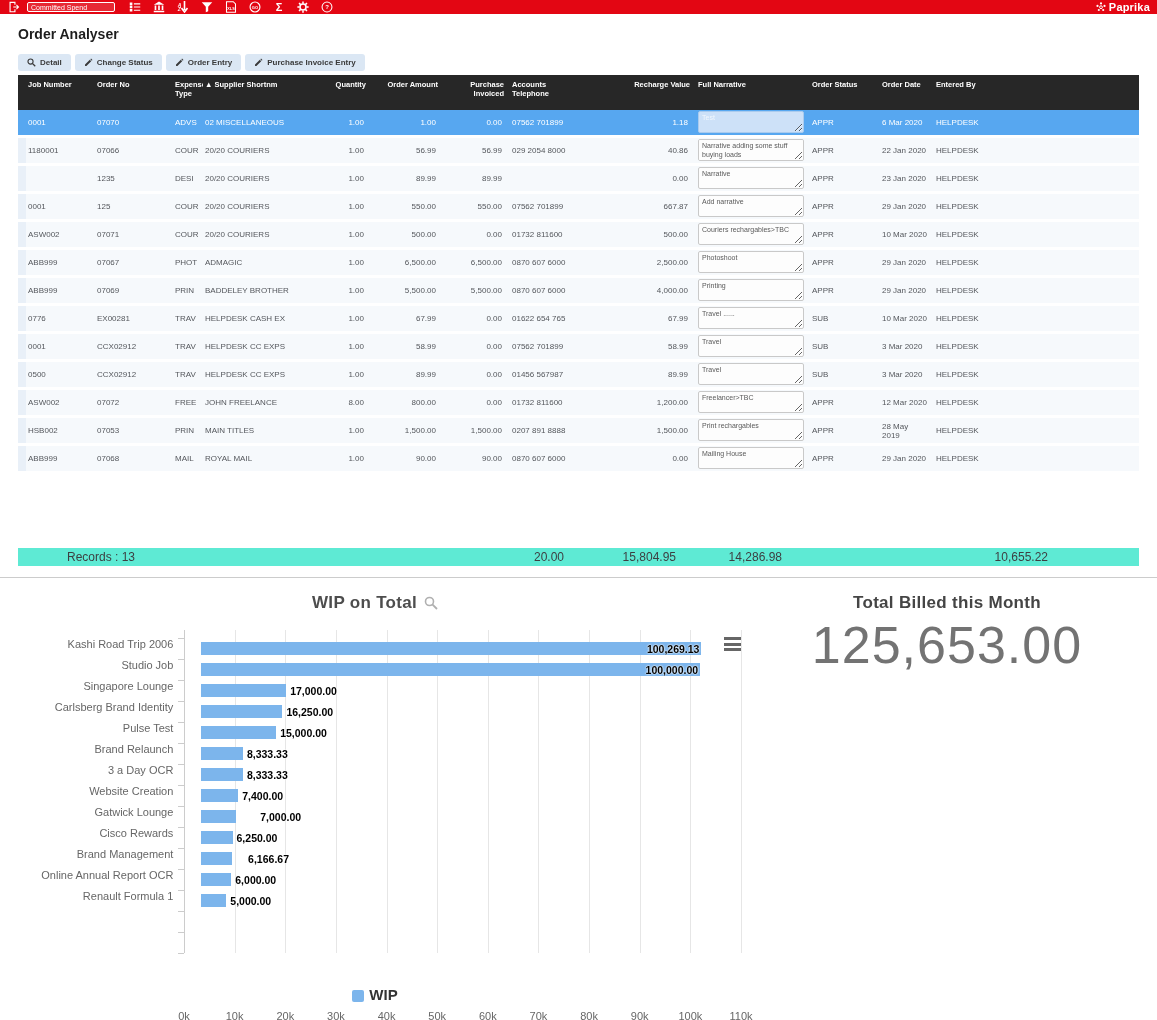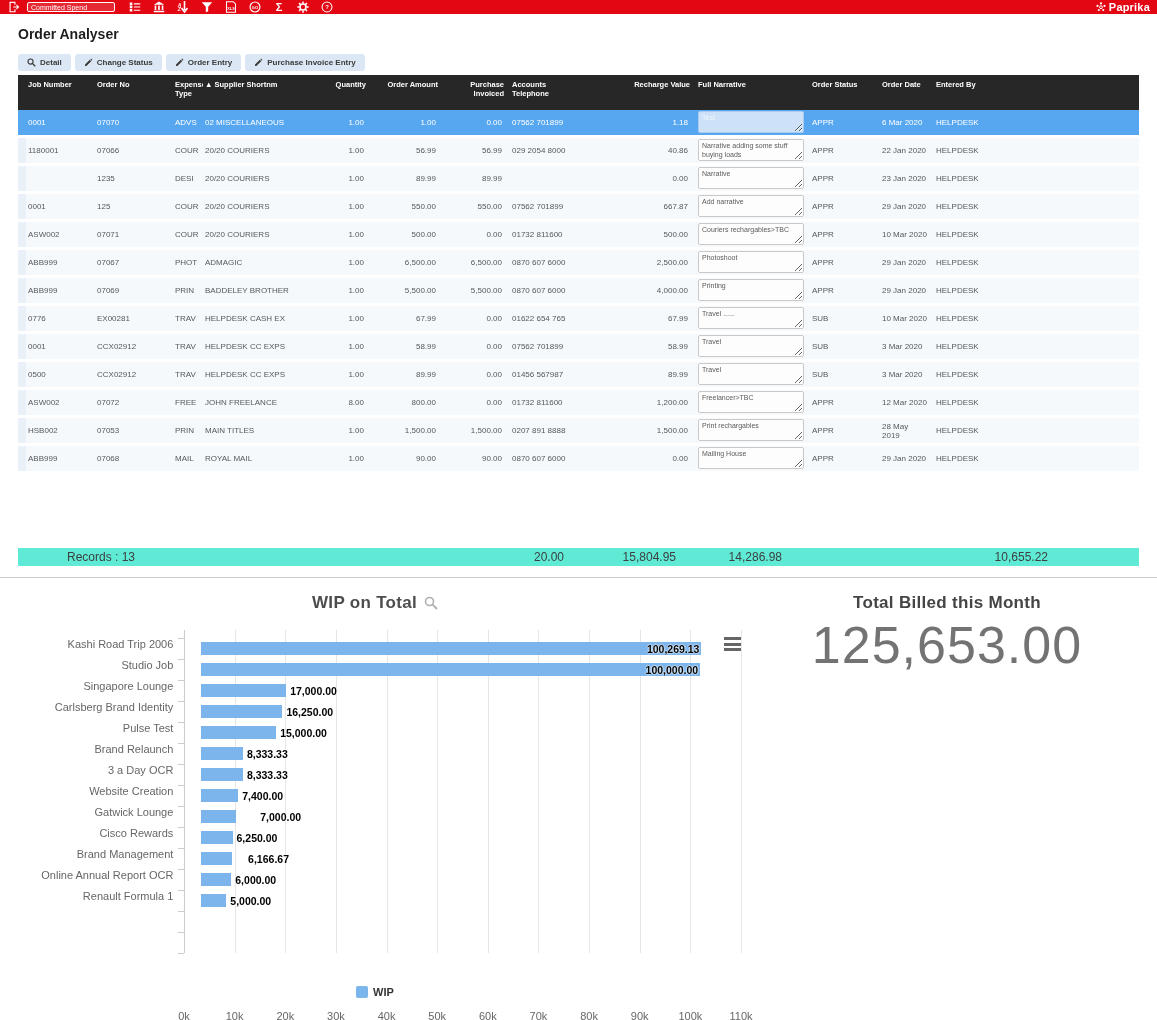--- a/index.html
+++ b/index.html
@@ -71,21 +71,21 @@
   .ytick { position:absolute; left:-6px; width:6px; height:1px; background:#cccccc; }
   .bar-rows { position:absolute; top:8px; left:0; width:750px; }
   .bar-row { display:flex; align-items:flex-start; height:21px;gap:20px; }
   .cat { width:184px; text-align:right; padding-right:8px; font-size:11px; color:#666; }
   .track { position:relative; width:557px; height:21px; }
   .bar { position:absolute; left:0; top:4px; height:13px; background:var(--bar,#7cb5ec); }
   .val { position:absolute; top:50%; transform:translateY(-50%); font-size:10.5px; font-weight:bold;
     color:#000; white-space:nowrap; text-shadow:0 0 2px #fff, 0 0 2px #fff; }
   .xaxis { position:absolute; top:380px; left:184px; width:557px; height:14px; font-size:11px; color:#666; }
   .xlab { position:absolute; transform:translateX(-50%); }
-  .legend { position:absolute; top:408px; left:0; width:750px; text-align:center; font-size:11px;
+  .legend { position:absolute; top:408px; left:0; width:750px; text-align:center; font-size:15px;
     font-weight:bold; color:#333; cursor:pointer; }
   .swatch { display:inline-block; width:12px; height:12px; border-radius:2px; vertical-align:-2px;
     margin-right:5px; background:var(--bar,#7cb5ec); }
   .ctx { position:absolute; top:59px; right:8px; width:18px; cursor:pointer; }
   .ctx span { display:block; height:3px; background:#666; margin-bottom:2.5px; }
 
   .total { position:absolute; left:757px; top:0; width:380px; height:442px; }
   .total-title { position:absolute; top:15px; width:100%; text-align:center; font-size:17px;
     font-weight:bold; color:#454545; letter-spacing:.3px; }
   .total-value { position:absolute; top:37px; width:100%; text-align:center; font-size:52px;

